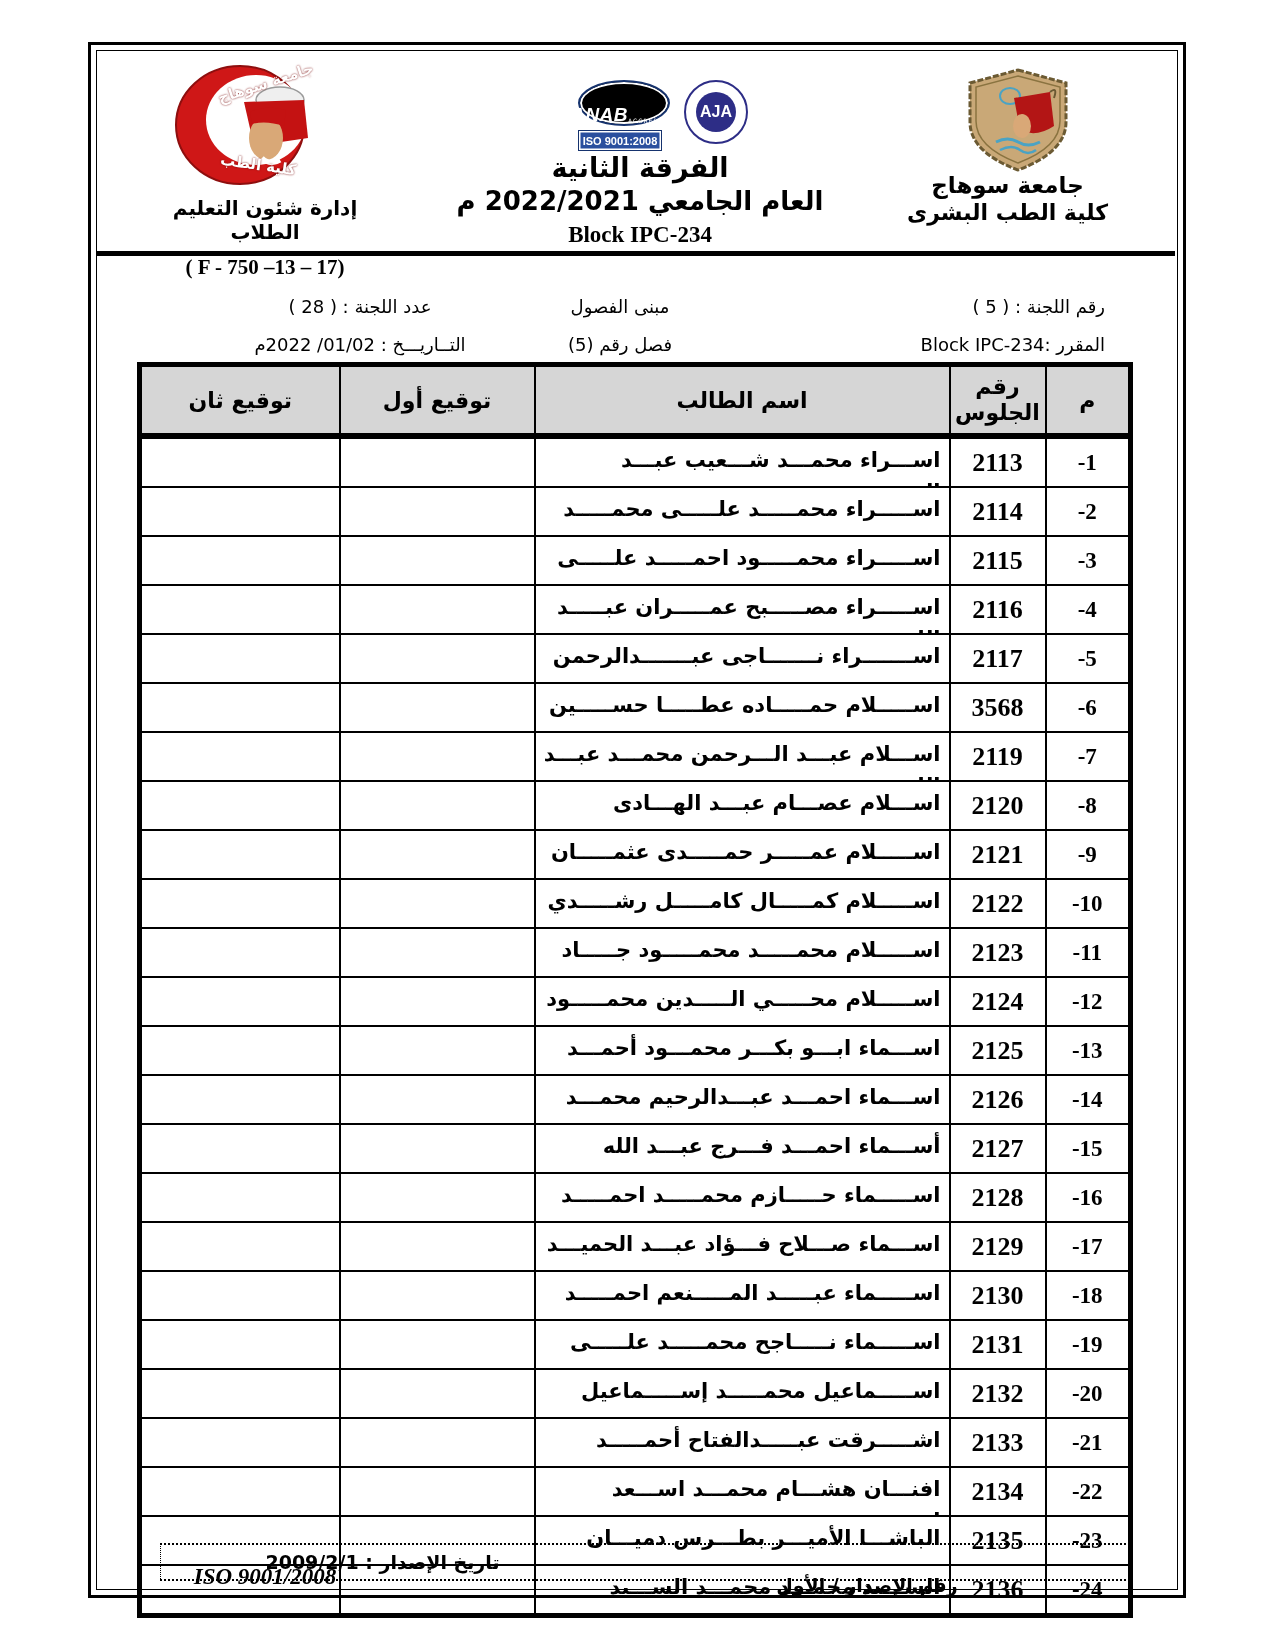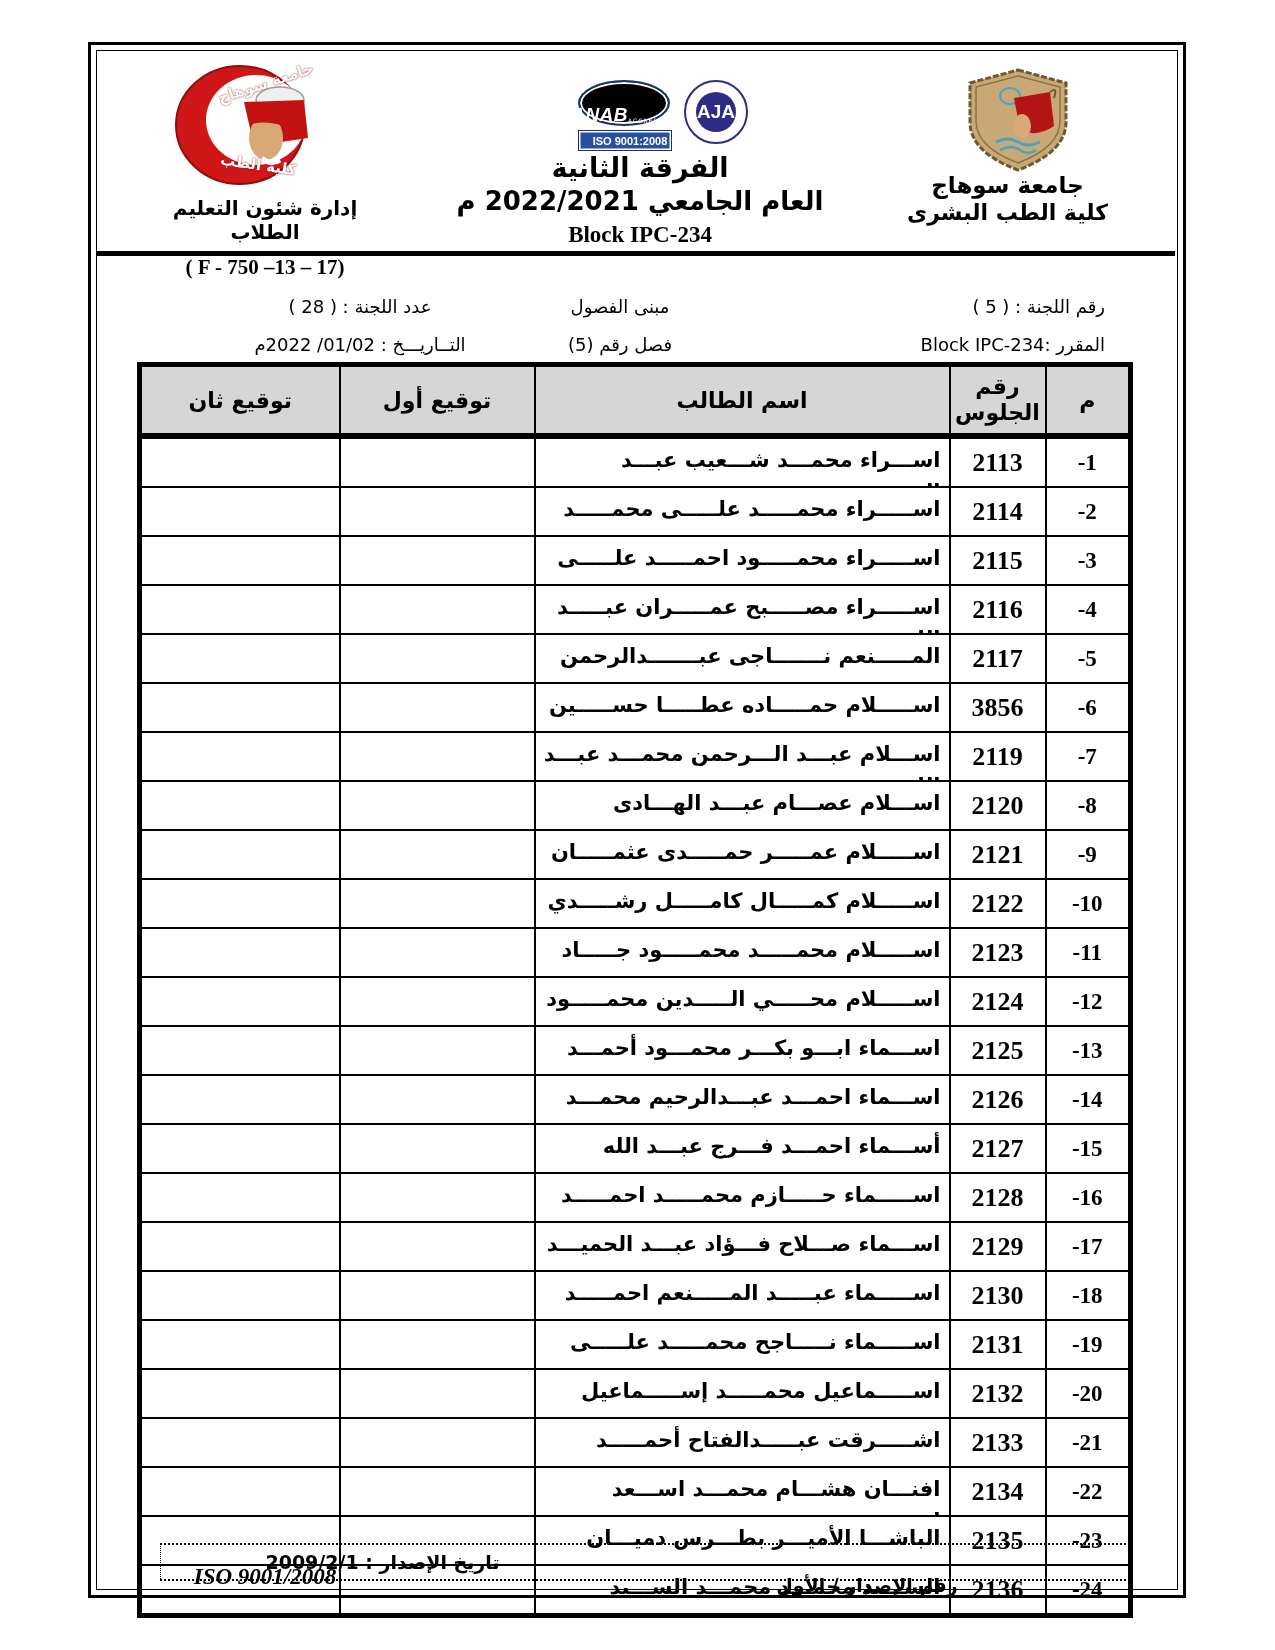--- a/index.html
+++ b/index.html
@@ -63,25 +63,25 @@
   .anab-group{left:578px;top:80px;width:92px;}
   .anab-ellipse{width:88px;height:42px;background:#000000;border:2px solid #16336e;
                 border-radius:50%;box-shadow:inset 0 0 0 2px #fff;
                 display:flex;flex-direction:row;align-items:flex-end;justify-content:center;}
   .anab-word{color:#fff;font-weight:bold;font-style:italic;font-size:19px;line-height:18px;
              font-family:"Liberation Sans","DejaVu Sans",sans-serif;letter-spacing:.5px;}
   .anab-sub{color:#fff;font-size:6px;letter-spacing:1px;line-height:7px;}
   .iso-badge{margin-top:4px;width:82px;height:19px;background:#2a4f9e;border:1px solid #16336e;
              box-shadow:inset 0 0 0 1.5px #fff;color:#fff;font-weight:bold;font-size:11px;
              display:flex;align-items:center;justify-content:center;
-             font-family:"Liberation Sans","DejaVu Sans",sans-serif;padding-left:10px;}
+             font-family:"Liberation Sans","DejaVu Sans",sans-serif;}
   .aja-circle{left:684px;top:80px;width:60px;height:60px;border-radius:50%;
               border:2px solid #2d2d86;background:#fff;display:flex;align-items:center;justify-content:center;}
   .aja-inner{width:40px;height:40px;border-radius:50%;background:#2d2d86;color:#fff;
-             display:flex;align-items:center;justify-content:center;font-weight:bold;font-size:19px;
+             display:flex;align-items:center;justify-content:center;font-weight:bold;font-size:16px;
              font-family:"Liberation Sans","DejaVu Sans",sans-serif;text-align:right;}
   .shield-wrap{left:962px;top:68px;width:112px;height:104px;}
 </style>
 </head>
 <body>
 
 <div class="abs frame-outer"></div>
 <div class="abs frame-inner"></div>
 
 <div class="abs crescent-wrap">
@@ -194,28 +194,28 @@
         <td class="c-name">
           <div class="nm">اســـــراء مصـــــبح عمـــــران عبـــــد الله</div>
         </td>
         <td class="c-sig"></td>
         <td class="c-sig"></td>
       </tr>
       <tr>
         <td class="c-idx">-5</td>
         <td class="c-seat">2117</td>
         <td class="c-name">
-          <div class="nm">المـــــنعم نـــــــاجى عبـــــــدالرحمن</div>
+          <div class="nm">اســـــــراء نـــــــاجى عبـــــــدالرحمن</div>
         </td>
         <td class="c-sig"></td>
         <td class="c-sig"></td>
       </tr>
       <tr>
         <td class="c-idx">-6</td>
-        <td class="c-seat">3856</td>
+        <td class="c-seat">3568</td>
         <td class="c-name">
           <div class="nm">اســـــلام حمـــــاده عطـــــا حســـــين</div>
         </td>
         <td class="c-sig"></td>
         <td class="c-sig"></td>
       </tr>
       <tr>
         <td class="c-idx">-7</td>
         <td class="c-seat">2119</td>
         <td class="c-name">

